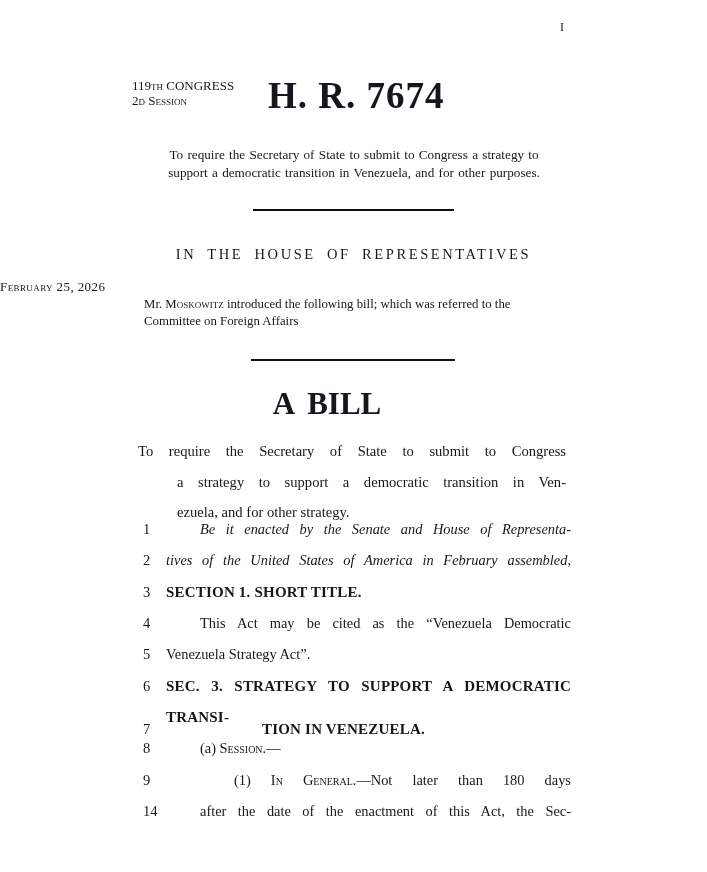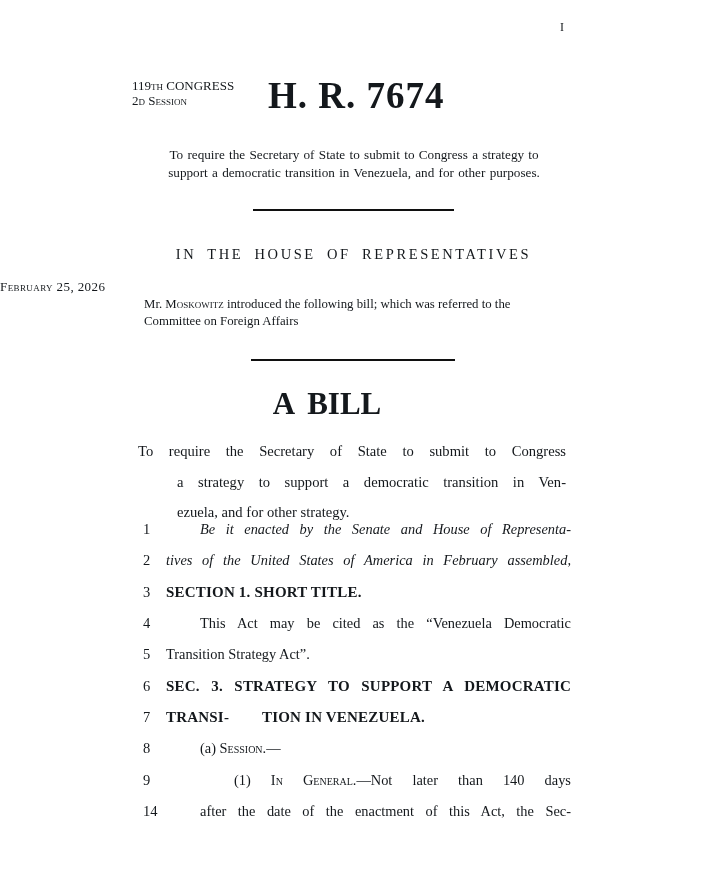--- a/index.html
+++ b/index.html
@@ -111,21 +111,21 @@
   }
   .ltext {
     flex: 1;
     font-size: 14.4px;
     line-height: 31.35px;
     font-family: Liberation Serif, serif;
   }
   .just { text-align: justify; text-align-last: justify; }
   .ind1 { padding-left: 34px; }
   .ind2 { padding-left: 68px; }
-  .ind-head { padding-left: 96px; }
+  .ind-head { padding-left: 96px; margin-top: 12px; }
   .italic { font-style: italic; }
   .bold-head { font-weight: bold; font-size: 15px; letter-spacing: 0.2px; }
 </style>
 </head>
 <body>
 
 <div class="page">
 
   <div class="page-num">I</div>
 
@@ -173,41 +173,41 @@
       <span class="ltext bold-head">SECTION 1. SHORT TITLE.</span>
     </div>
 
     <div class="row">
       <span class="lnum">4</span>
       <span class="ltext ind1 just">This Act may be cited as the “Venezuela Democratic</span>
     </div>
 
     <div class="row">
       <span class="lnum">5</span>
-      <span class="ltext">Transition Strategy Act”.</span>
+      <span class="ltext">Venezuela Strategy Act”.</span>
     </div>
 
     <div class="row">
       <span class="lnum">6</span>
       <span class="ltext bold-head just">SEC. 3. STRATEGY TO SUPPORT A DEMOCRATIC TRANSI-</span>
     </div>
 
     <div class="row">
       <span class="lnum">7</span>
       <span class="ltext bold-head ind-head">TION IN VENEZUELA.</span>
     </div>
 
     <div class="row">
       <span class="lnum">8</span>
       <span class="ltext ind1"><span>(a) </span><span class="sc">Session</span><span>.—</span></span>
     </div>
 
     <div class="row">
       <span class="lnum">9</span>
-      <span class="ltext ind2 just"><span>(1) </span><span class="sc">In General</span><span>.—Not later than 140 days</span></span>
+      <span class="ltext ind2 just"><span>(1) </span><span class="sc">In General</span><span>.—Not later than 180 days</span></span>
     </div>
 
     <div class="row">
       <span class="lnum">14</span>
       <span class="ltext ind1 just">after the date of the enactment of this Act, the Sec-</span>
     </div>
 
   </div>
 
 </div>

